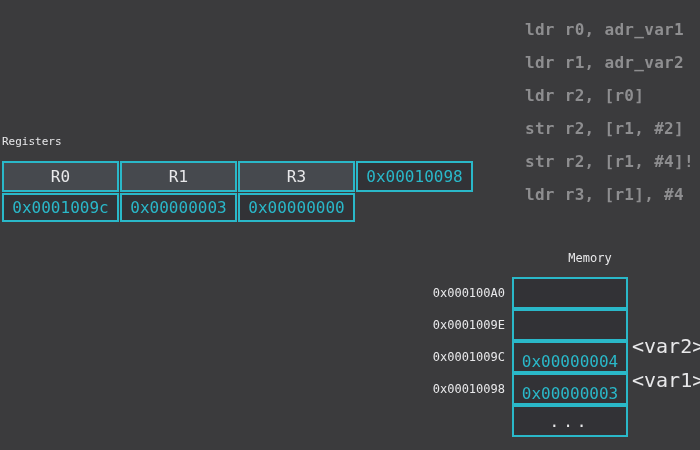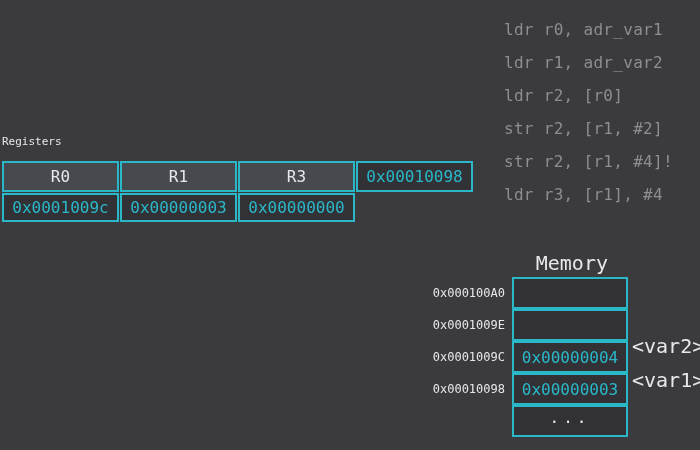--- a/index.html
+++ b/index.html
@@ -13,21 +13,21 @@
   *{margin:0;padding:0;box-sizing:border-box;}
   html,body{width:700px;height:450px;}
   body{
     background:var(--bg);
     font-family:"DejaVu Sans Mono", monospace;
     position:relative;
     overflow:hidden;
   }
   
   .code-block{
-    position:absolute; left:504px; top:13px;
+    position:absolute; left:525px; top:13px;font-weight:bold;
   }
   .code-line{
     color:var(--gray);
     font-size:16px;
     line-height:33px;
     letter-spacing:0.3px;
     white-space:pre;
   }
   
   .registers-title{
@@ -43,38 +43,38 @@
   }
   .reg-cell{
     border:2px solid var(--cyan);
     display:flex; align-items:center; justify-content:center;
     font-size:16px;
   }
   .reg-header{ background:var(--hdr-bg); color:var(--light);text-align:right; }
   .reg-value{ background:var(--cell-bg); color:var(--cyan); }
   
   .memory-title{
-    position:absolute; left:492px; top:251px; width:116px;
-    text-align:right; color:var(--light); font-size:20px;
+    position:absolute; left:532px; top:251px; width:116px;
+    text-align:center; color:var(--light); font-size:12px;
   }
   .memory-addresses{
     position:absolute; left:385px; top:277px; width:120px;
   }
   .mem-address{
     height:32px; line-height:32px; text-align:right;
     color:var(--light); font-size:12px;
   }
   .memory-cells{
     position:absolute; left:512px; top:277px; width:116px;
   }
   .mem-cell{
     height:32px;
     border:2px solid var(--cyan);
     background:var(--cell-bg);
-    display:flex; align-items:center; justify-content:center;
+    display:flex; align-items:flex-end; justify-content:center;
     color:var(--cyan); font-size:16px;
   }
   .mem-cell .dots{
     color:var(--light); letter-spacing:4px;
     transform:translateY(-4px);
   }
   .mem-annotation{
     position:absolute; left:632px;
     color:var(--light); font-size:20px; white-space:pre;
   }

